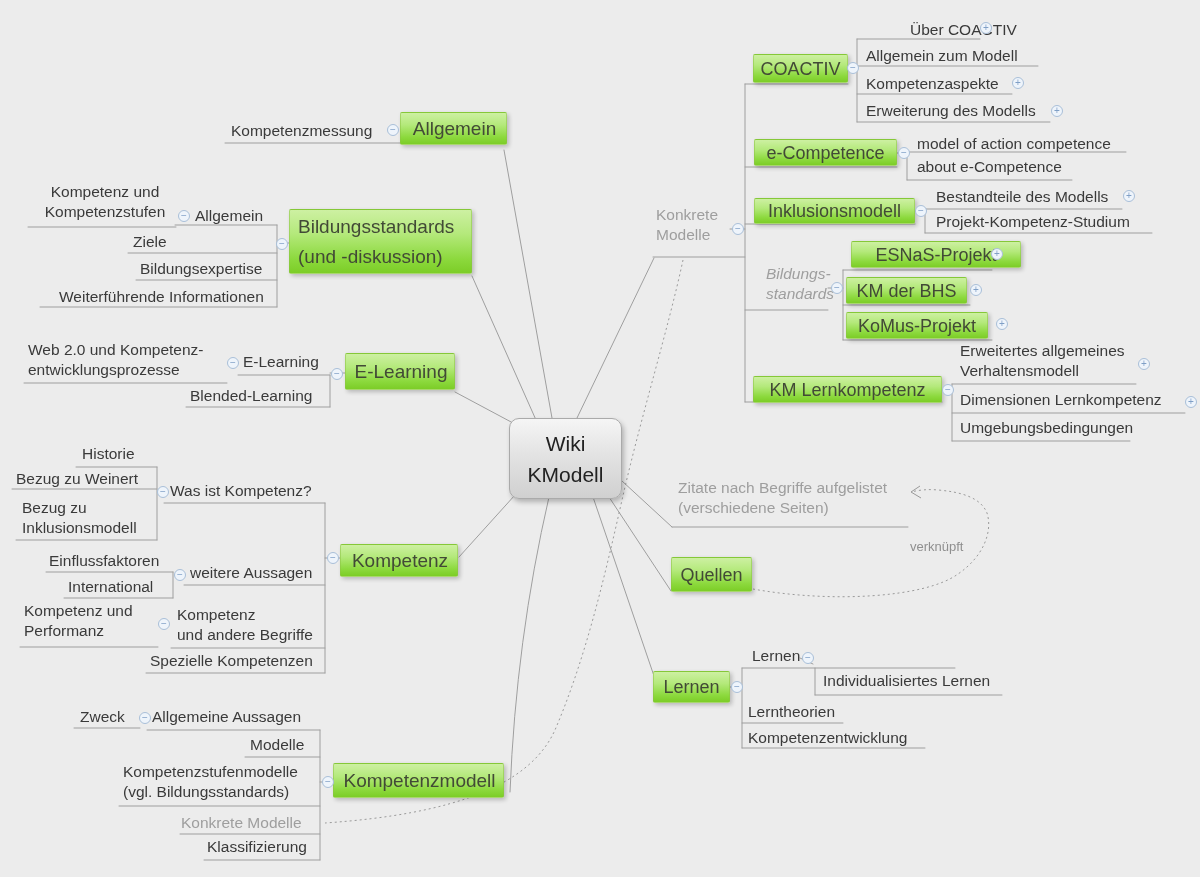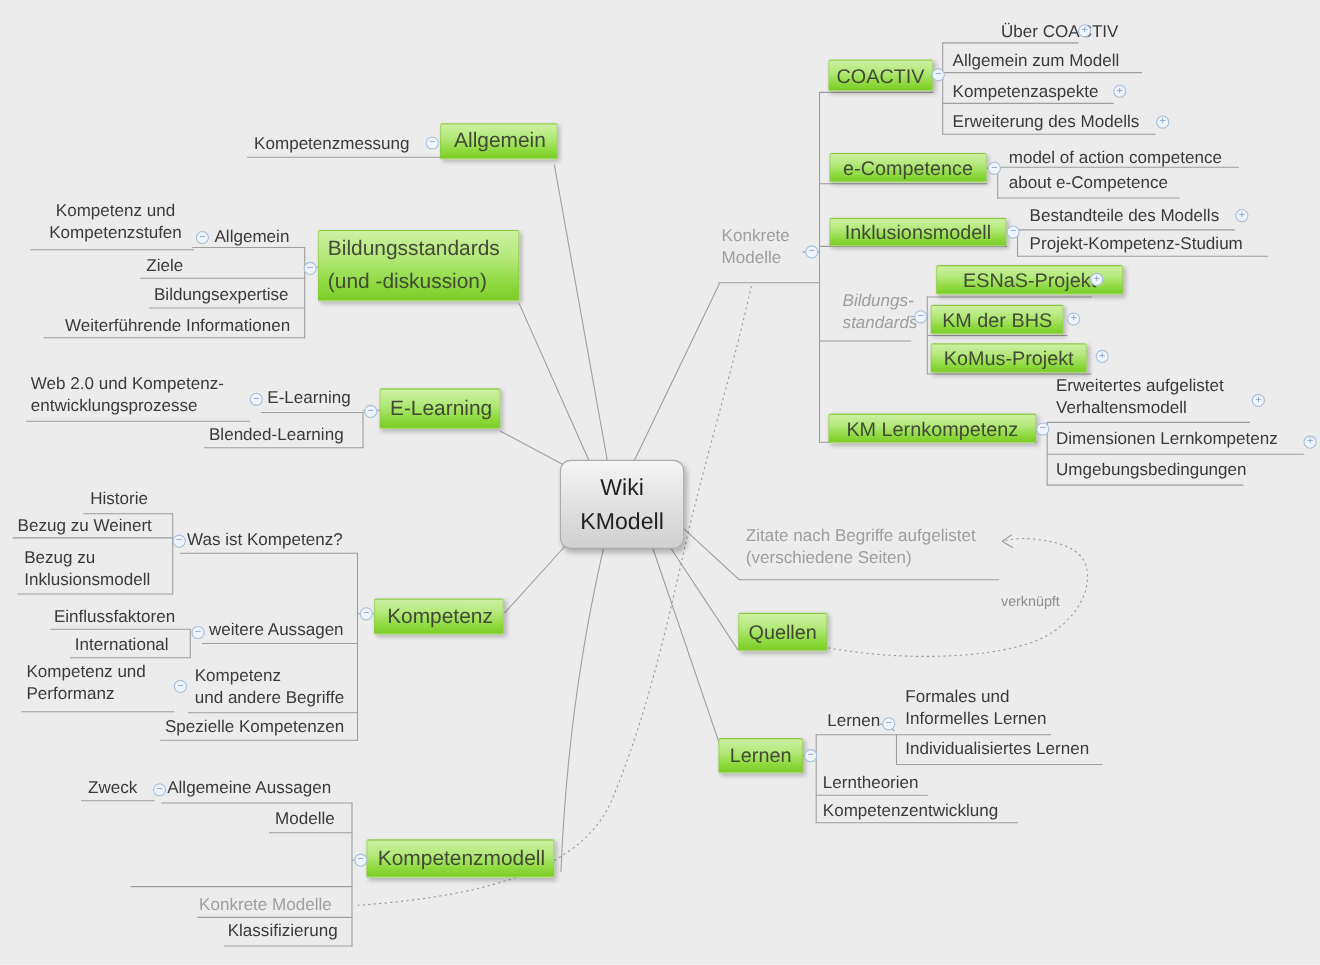--- a/index.html
+++ b/index.html
@@ -193,37 +193,37 @@
   <div class="node sub" style="left:68px;top:577px;">International</div>
   <div class="node sub" style="left:190px;top:563px;">weitere Aussagen</div>
   <div class="node sub" style="left:24px;top:601px;">Kompetenz und
 Performanz</div>
   <div class="node sub" style="left:177px;top:605px;">Kompetenz
 und andere Begriffe</div>
   <div class="node sub" style="left:150px;top:651px;">Spezielle Kompetenzen</div>
   <div class="node sub" style="left:80px;top:707px;">Zweck</div>
   <div class="node sub" style="left:152px;top:707px;">Allgemeine Aussagen</div>
   <div class="node sub" style="left:250px;top:735px;">Modelle</div>
+  <div class="node sub" style="left:123px;top:762px;">Kompetenzstufenmodelle
+(vgl. Bildungsstandards)</div>
   <div class="node sub" style="left:207px;top:837px;">Klassifizierung</div>
 
   <div class="node sub" style="left:866px;top:20px;margin-left:44px;">Über COACTIV</div>
   <div class="node sub" style="left:866px;top:46px;">Allgemein zum Modell</div>
   <div class="node sub" style="left:866px;top:74px;">Kompetenzaspekte</div>
   <div class="node sub" style="left:866px;top:101px;">Erweiterung des Modells</div>
   <div class="node sub" style="left:917px;top:134px;">model of action competence</div>
   <div class="node sub" style="left:917px;top:157px;">about e-Competence</div>
   <div class="node sub" style="left:936px;top:187px;text-align:center;">Bestandteile des Modells</div>
   <div class="node sub" style="left:936px;top:212px;">Projekt-Kompetenz-Studium</div>
-  <div class="node sub" style="left:960px;top:341px;">Erweitertes aufgelistet
+  <div class="node sub" style="left:960px;top:341px;">Erweitertes allgemeines
 Verhaltensmodell</div>
   <div class="node sub" style="left:960px;top:390px;">Dimensionen Lernkompetenz</div>
   <div class="node sub" style="left:960px;top:418px;">Umgebungsbedingungen</div>
   <div class="node sub" style="left:752px;top:646px;">Lernen</div>
-  <div class="node sub" style="left:823px;top:624px;">Formales und
-Informelles Lernen</div>
   <div class="node sub" style="left:823px;top:671px;">Individualisiertes Lernen</div>
   <div class="node sub" style="left:748px;top:702px;">Lerntheorien</div>
   <div class="node sub" style="left:748px;top:728px;">Kompetenzentwicklung</div>
 
   <span class="tg" style="left:387px;top:124px;">−</span>
   <span class="tg" style="left:276px;top:238px;">−</span>
   <span class="tg" style="left:178px;top:210px;">−</span>
   <span class="tg" style="left:331px;top:368px;">−</span>
   <span class="tg" style="left:227px;top:357px;">−</span>
   <span class="tg" style="left:327px;top:552px;">−</span>

